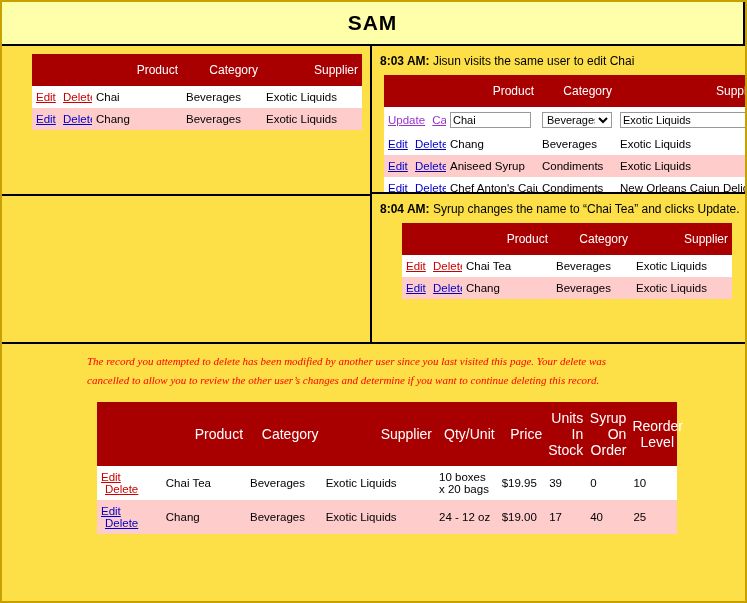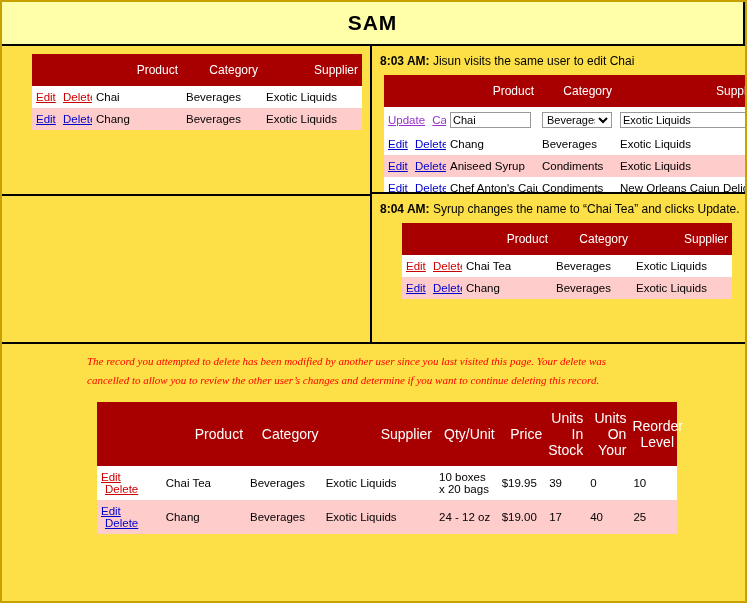--- a/index.html
+++ b/index.html
@@ -359,21 +359,21 @@
         </colgroup>
         <tbody>
             <tr>
           <th></th>
           <th>Product</th>
           <th>Category</th>
           <th>Supplier</th>
           <th>Qty/Unit</th>
           <th>Price</th>
           <th>Units In Stock</th>
-          <th>Units On Your</th>
+          <th>Syrup On Order</th>
           <th>Reorder Level</th>
         </tr>
         <tr>
           <td class="cmdcell">
             <span class="cmd">Edit</span>
             <span class="cmd">Delete</span>
           </td>
           <td>Chai Tea</td>
           <td>Beverages</td>
           <td>Exotic Liquids</td>

